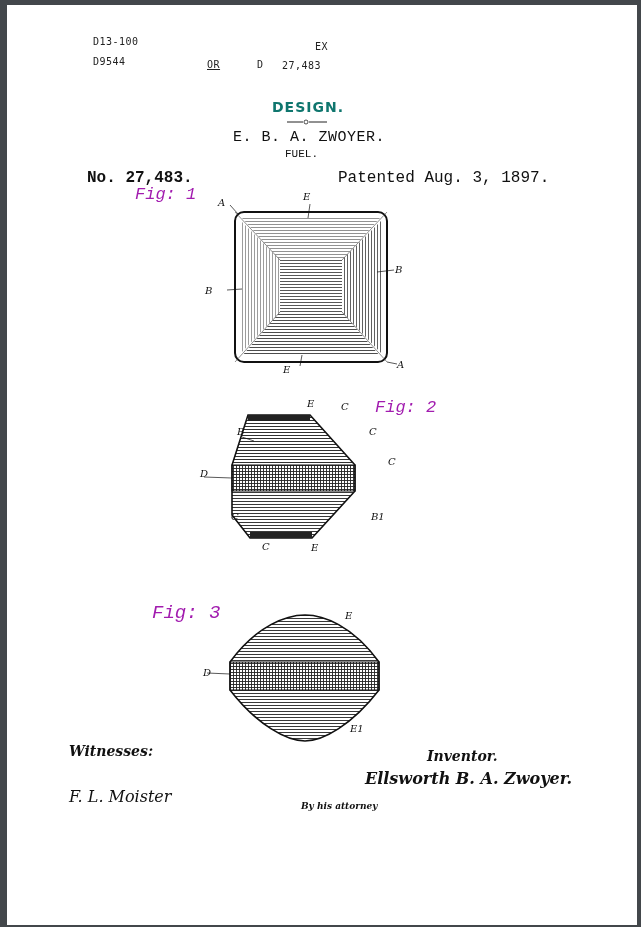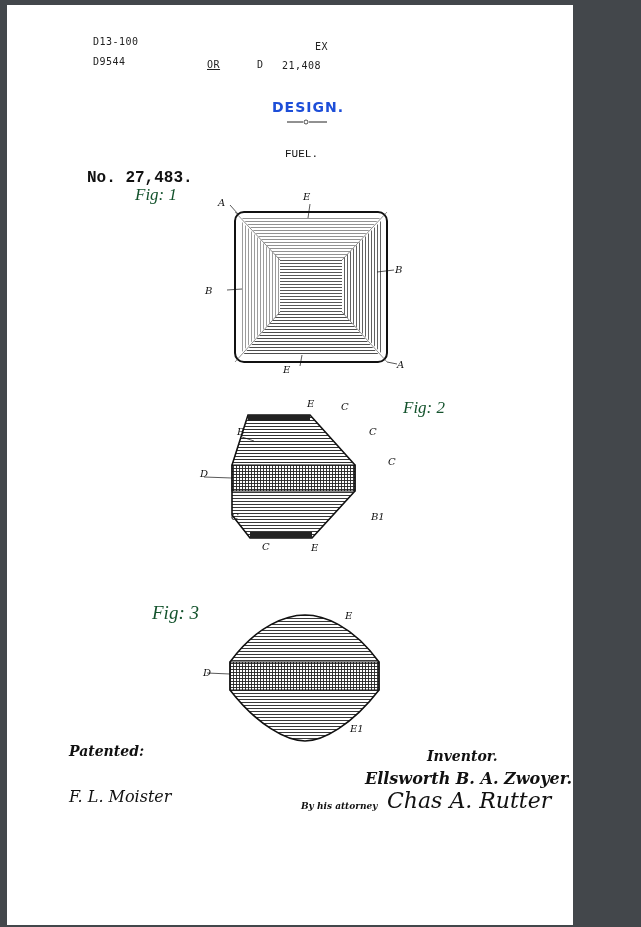--- a/index.html
+++ b/index.html
@@ -1,56 +1,58 @@
 <!DOCTYPE html>
 <html><head>
 <meta charset="utf-8">
 <style>
   html, body { margin:0; padding:0; }
   body {
     width:641px; height:927px; background:#43474b; position:relative; overflow:hidden;
     font-family:"Liberation Serif", serif;
   }
   .page {
-    position:absolute; left:7px; top:5px; width:566px; height:920px;
+    position:absolute; left:7px; top:5px; width:630px; height:920px;
     background:#ffffff; overflow:hidden;
   }
   .abs { position:absolute; }
   .mono { font-family:"DejaVu Sans Mono", monospace; font-size:10px; color:#222; letter-spacing:0.5px; }
   .title {
     font-family:"DejaVu Sans", sans-serif; font-weight:bold; font-size:14px;
-    letter-spacing:1px; color:#1d4ed8;
+    letter-spacing:1px; color:#0f766e;
   }
   .serifline { font-family:"Liberation Mono", monospace; color:#111; }
   .script { font-family:"DejaVu Serif", serif; font-style:italic; color:#111; }
-  .fraktur { font-family:Liberation Serif, serif; font-style:italic; font-size:17px; color:#14532d;text-align:center; }
+  .fraktur { font-family:Liberation Mono, monospace; font-style:italic; font-size:17px; color:#a21caf;text-align:center; }
   .lbl { font-family:"DejaVu Serif", serif; font-style:italic; font-size:10px; color:#111; }
   svg { position:absolute; overflow:visible; }
 </style>
 </head>
 <body>
 
 <div class="page">
 
   <div class="abs mono" style="left:86px;top:31px;">D13-100</div>
   <div class="abs mono" style="left:308px;top:36px;text-align:right;">EX</div>
   <div class="abs mono" style="left:86px;top:51px;">D9544</div>
   <div class="abs mono" style="left:200px;top:54px;text-decoration:underline;">OR</div>
   <div class="abs mono" style="left:250px;top:54px;">D</div>
-  <div class="abs mono" style="left:275px;top:55px;">21,408</div>
+  <div class="abs mono" style="left:275px;top:55px;">27,483</div>
 
   <div class="abs title" style="left:265px;top:94px;">DESIGN.</div>
   <svg style="left:280px;top:114px;" width="40" height="6">
     <line x1="0" y1="3" x2="16" y2="3" stroke="#222" stroke-width="1"></line>
     <circle cx="19" cy="3" r="2" fill="none" stroke="#222" stroke-width="0.8"></circle>
     <line x1="22" y1="3" x2="40" y2="3" stroke="#222" stroke-width="1"></line>
   </svg>
+  <div class="abs serifline" style="left:226px;top:124px;font-size:15px;letter-spacing:0.5px;">E. B. A. ZWOYER.</div>
   <div class="abs serifline" style="left:278px;top:143px;font-size:11px;">FUEL.</div>
 
   <div class="abs serifline" style="left:80px;top:164px;font-size:16px;font-weight:bold;">No. 27,483.</div>
+  <div class="abs serifline" style="left:331px;top:164px;font-size:16px;">Patented Aug. 3, 1897.</div>
 
   <div class="abs fraktur" style="left:128px;top:180px;">Fig: 1</div>
   <svg style="left:195px;top:185px;" width="220" height="190">
     <defs>
       <pattern id="hz" width="4" height="3" patternUnits="userSpaceOnUse">
         <line x1="0" y1="1.5" x2="4" y2="1.5" stroke="#222" stroke-width="0.9"></line>
       </pattern>
       <pattern id="vt" width="3" height="4" patternUnits="userSpaceOnUse">
         <line x1="1.5" y1="0" x2="1.5" y2="4" stroke="#222" stroke-width="0.9"></line>
       </pattern>
@@ -78,21 +80,21 @@
     <line x1="100" y1="165" x2="98" y2="176" stroke="#111" stroke-width="0.7"></line>
     <line x1="185" y1="172" x2="195" y2="174" stroke="#111" stroke-width="0.7"></line>
   </svg>
   <div class="abs lbl" style="left:211px;top:192px;">A</div>
   <div class="abs lbl" style="left:296px;top:186px;">E</div>
   <div class="abs lbl" style="left:388px;top:259px;">B</div>
   <div class="abs lbl" style="left:198px;top:280px;">B</div>
   <div class="abs lbl" style="left:276px;top:359px;">E</div>
   <div class="abs lbl" style="left:390px;top:354px;">A</div>
 
-  <div class="abs fraktur" style="left:396px;top:393px;">Fig: 2</div>
+  <div class="abs fraktur" style="left:368px;top:393px;">Fig: 2</div>
   <svg style="left:195px;top:390px;" width="200" height="170">
     <polygon points="46,20 108,20 153,70 153,96 110,143 48,143 30,120 30,96 30,70" fill="url(#hz)" stroke="#111" stroke-width="1.6"></polygon>
     <polygon points="46,20 108,20 153,70 30,70" fill="url(#hz)" opacity="0.4"></polygon>
     <rect x="30" y="70" width="123" height="26" fill="url(#vt)" stroke="#111" stroke-width="1"></rect>
     <rect x="46" y="20" width="62" height="6" fill="#222"></rect>
     <rect x="48" y="137" width="62" height="6" fill="#222"></rect>
     <line x1="2" y1="82" x2="30" y2="83" stroke="#111" stroke-width="0.7"></line>
     <line x1="40" y1="42" x2="52" y2="46" stroke="#111" stroke-width="0.7"></line>
   </svg>
   <div class="abs lbl" style="left:300px;top:393px;">E</div>
@@ -109,21 +111,20 @@
   <div class="abs fraktur" style="left:145px;top:597px;font-size:19px;">Fig: 3</div>
   <svg style="left:195px;top:600px;" width="200" height="150">
     <path d="M28,57 C55,20 85,10 103,10 C121,10 150,20 177,57 L177,85 C150,120 121,136 103,136 C85,136 55,120 28,85 Z" fill="url(#hz)" stroke="#111" stroke-width="1.6"></path>
     <rect x="28" y="57" width="149" height="28" fill="url(#vt)" stroke="#111" stroke-width="1"></rect>
     <line x1="5" y1="68" x2="28" y2="69" stroke="#111" stroke-width="0.7"></line>
   </svg>
   <div class="abs lbl" style="left:338px;top:605px;">E</div>
   <div class="abs lbl" style="left:196px;top:662px;">D</div>
   <div class="abs lbl" style="left:343px;top:718px;">E1</div>
 
-  <div class="abs script" style="left:62px;top:738px;font-size:14px;font-weight:bold;">Patented:</div>
+  <div class="abs script" style="left:62px;top:738px;font-size:14px;font-weight:bold;">Witnesses:</div>
   <div class="abs script" style="left:62px;top:782px;font-size:16px;">F. L. Moister</div>
 
   <div class="abs script" style="left:420px;top:743px;font-size:14px;font-weight:bold;">Inventor.</div>
   <div class="abs script" style="left:358px;top:764px;font-size:16px;font-weight:bold;">Ellsworth B. A. Zwoyer.</div>
   <div class="abs script" style="left:294px;top:796px;font-size:9px;font-weight:bold;">By his attorney</div>
-  <div class="abs script" style="left:380px;top:783px;font-size:22px;">Chas A. Rutter</div>
 
 </div>
 
 </body></html>

